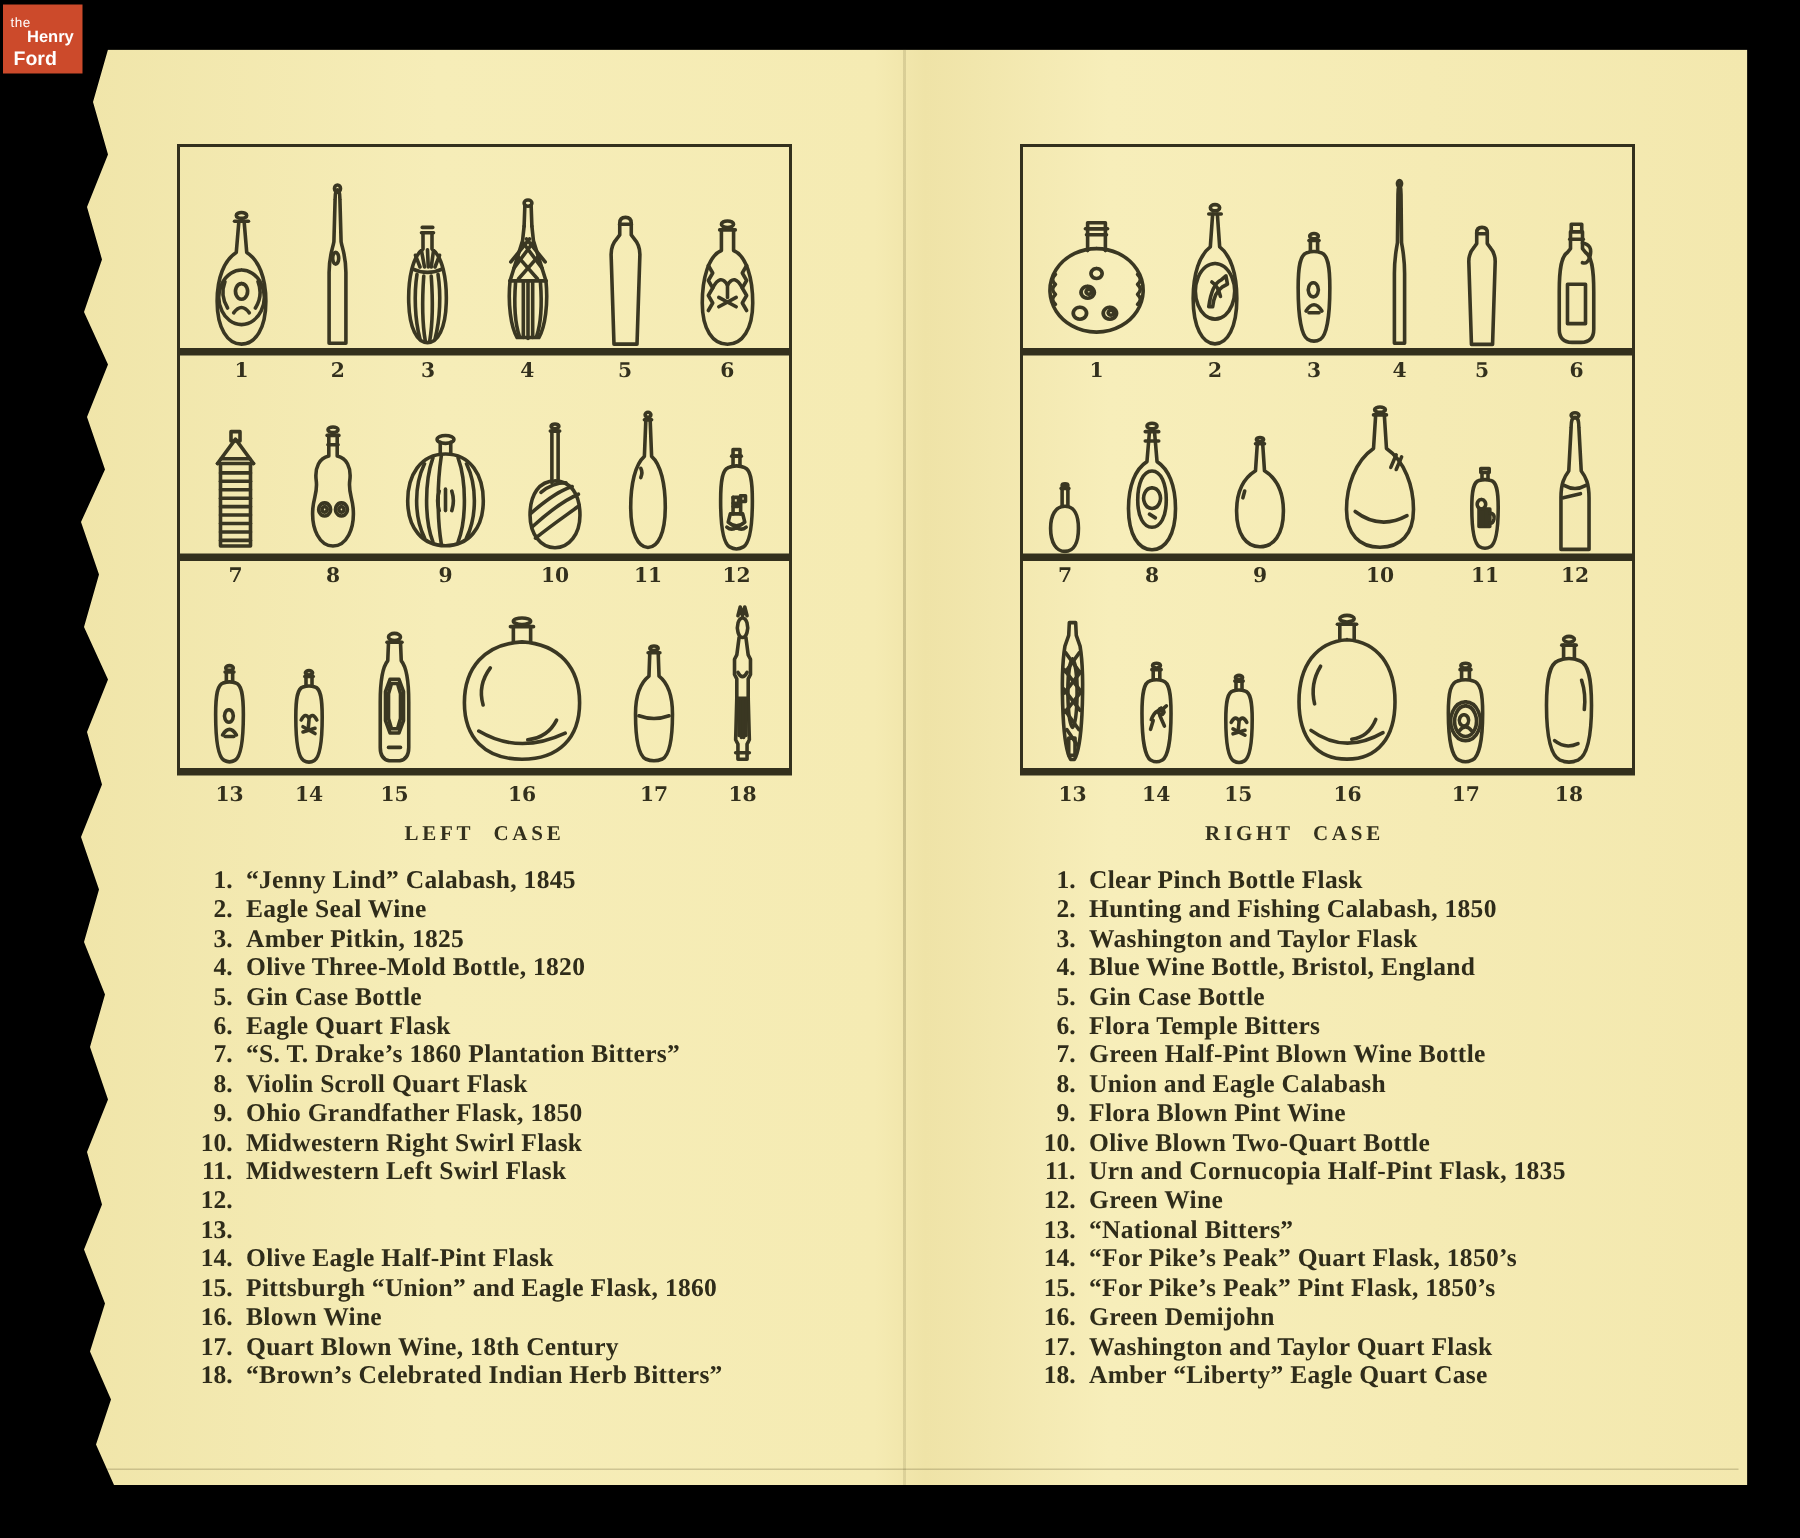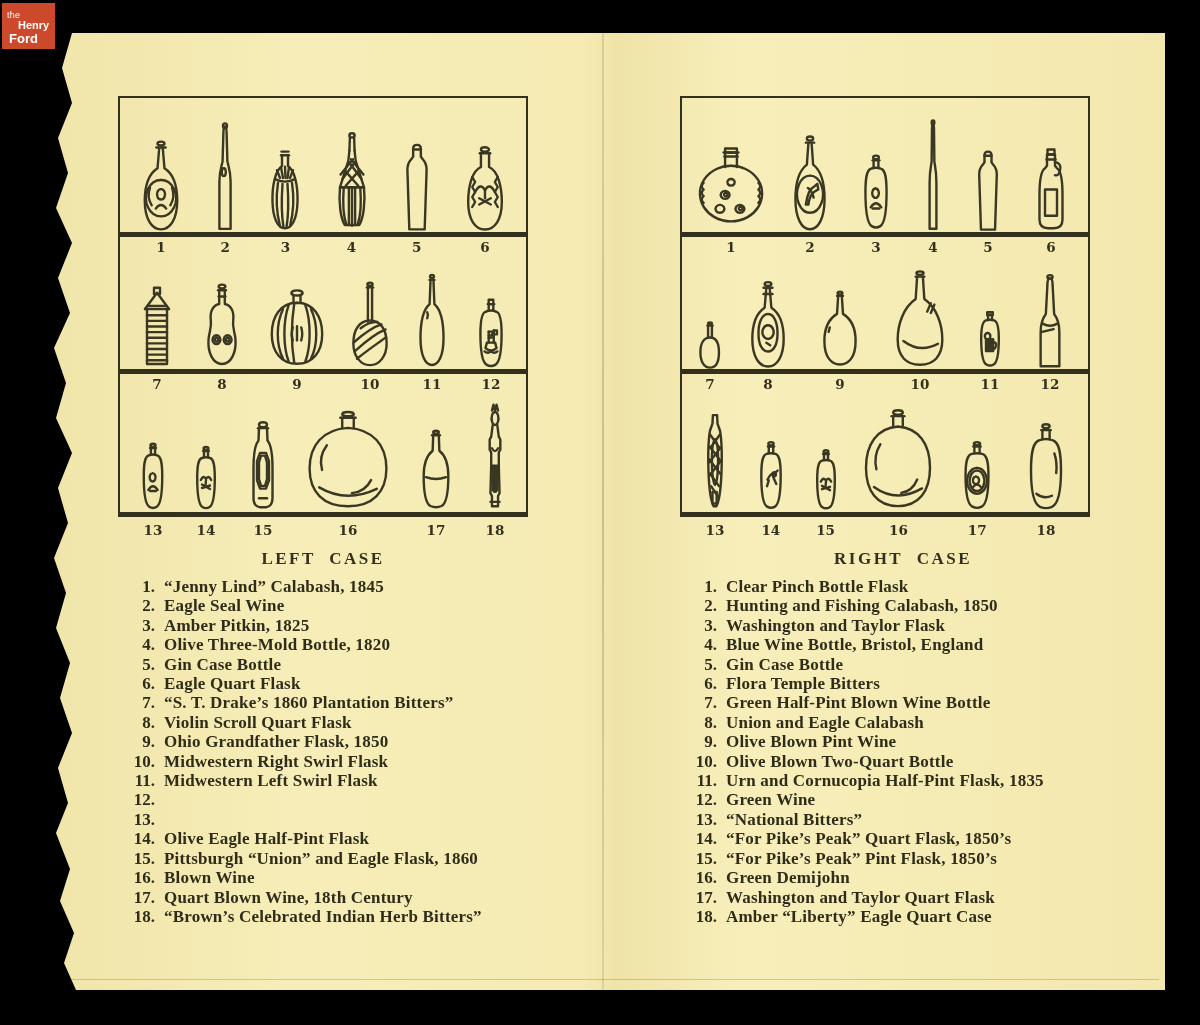--- a/index.html
+++ b/index.html
@@ -44,23 +44,23 @@
   .nums.outer{height:21px;margin-top:2px;padding:0 14px}
   .snum{display:inline-block;text-align:center;font-family:"DejaVu Serif",serif;
         font-weight:bold;font-size:13.5px;color:var(--ink);flex:0 0 auto}
   .bottle{flex:0 0 auto}
   .bottle svg{display:block;width:100%;height:100%}
   .bottle path{fill:none;stroke:#3a3722;stroke-width:2.4;stroke-linecap:round;stroke-linejoin:round;
                vector-effect:non-scaling-stroke}
 
   
   .case-title{position:absolute;width:410px;text-align:center;
-              font-size:17px;font-weight:bold;letter-spacing:2.5px;word-spacing:7px;color:var(--ink)}
+              font-size:14px;font-weight:bold;letter-spacing:2.5px;word-spacing:7px;color:var(--ink)}
   .case-left  .case-title{left:72px;top:516px}
-  .case-right .case-title{left:652px;top:516px}
+  .case-right .case-title{left:612px;top:516px}
   .list{position:absolute;list-style:none;font-size:17px;line-height:19.4px;color:#2f2c1a}
   .case-left  .list{left:78px;top:544px}
   .case-right .list{left:640px;top:544px}
   .list li{display:flex;white-space:nowrap}
   .list .num{width:31px;text-align:right;margin-right:9px;font-weight:bold;flex:0 0 auto}
   .list .txt{font-weight:bold;letter-spacing:.2px}
 </style>
 </head>
 <body>
 
@@ -709,21 +709,21 @@
             <span class="txt">Green Half-Pint Blown Wine Bottle</span>
           </li>
 
           <li class="row">
             <span class="num">8.</span>
             <span class="txt">Union and Eagle Calabash</span>
           </li>
 
           <li class="row">
             <span class="num">9.</span>
-            <span class="txt">Olive Blown Pint Wine</span>
+            <span class="txt">Flora Blown Pint Wine</span>
           </li>
 
           <li class="row">
             <span class="num">10.</span>
             <span class="txt">Olive Blown Two-Quart Bottle</span>
           </li>
 
           <li class="row">
             <span class="num">11.</span>
             <span class="txt">Urn and Cornucopia Half-Pint Flask, 1835</span>

